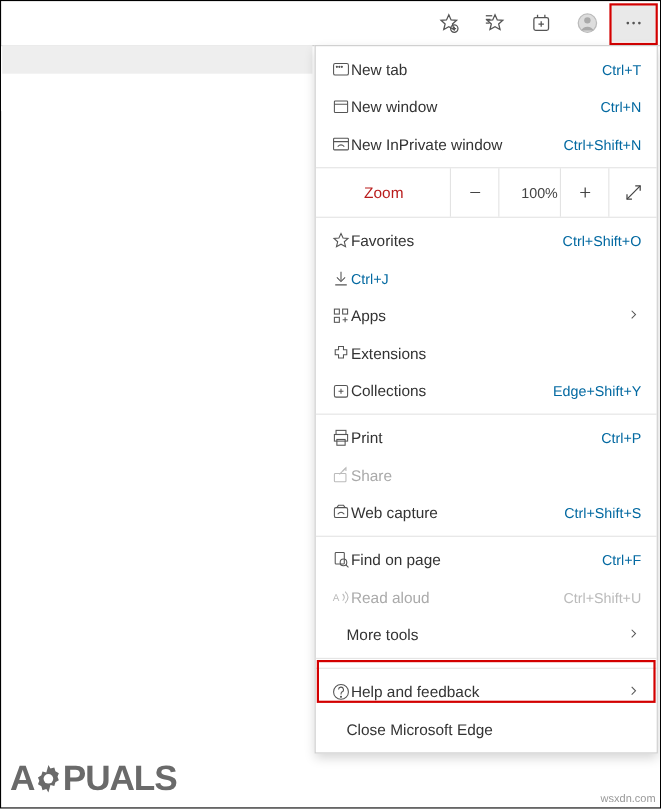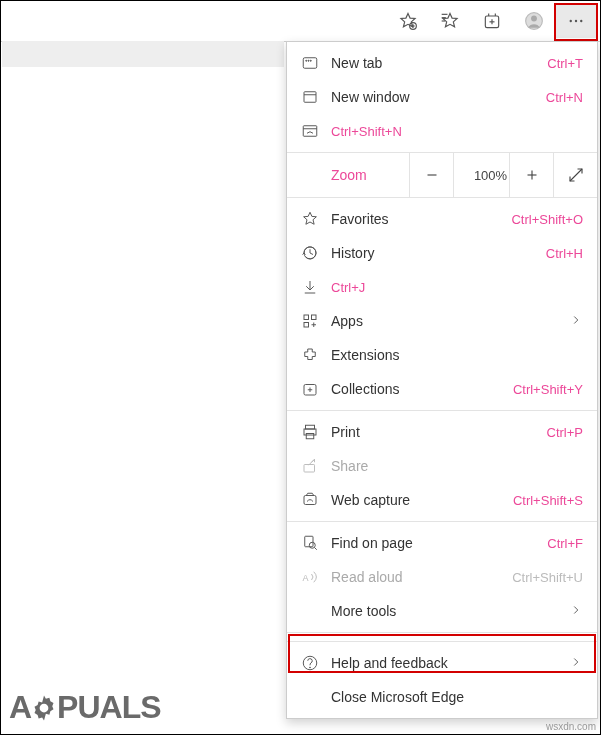--- a/index.html
+++ b/index.html
@@ -75,38 +75,37 @@
     box-shadow: 0 4px 10px rgba(0,0,0,0.18);
   }
   .menu-section { padding: 4px 0;}
   .menu-divider { height:1px; background:#e3e3e3; margin:0;}
   .menu-item {
     display: flex;
     align-items: center;
     height: 34px;
     padding: 0 14px 0 14px;
     color:#333;
-    gap:12px;
   }
   .menu-item .mi-icon {
     width:18px; height:18px; flex:0 0 18px;
     display:flex; align-items:center; justify-content:center;
     color:#555;
   }
   .menu-item .mi-icon svg { width:18px; height:18px; stroke:#555; fill:none; stroke-width:1.3;}
   .menu-item .mi-label { flex:1 1 auto; }
-  .menu-item .mi-shortcut { color:#ec4899; font-size:13px;}
+  .menu-item .mi-shortcut { color:#0369a1; font-size:13px;}
   .menu-item .mi-chevron { color:#555; }
   .menu-item.disabled { color:#aaa; }
   .menu-item.disabled .mi-icon svg { stroke:#bbb; }
   .menu-item.disabled .mi-shortcut { color:#bbb; }
-  .menu-item.indent { padding-left: 44px; }
+  .menu-item.indent { padding-left: 28px; }
   
   .zoom-row { display:flex; align-items:center; height:44px; }
-  .zoom-label { flex:1 1 auto; padding-left:44px; color:#ec4899;}
+  .zoom-label { flex:1 1 auto; padding-left:44px; color:#b91c1c;}
   .zoom-ctrl {
     display:flex; align-items:stretch; height:44px;
   }
   .zoom-btn, .zoom-val, .zoom-full {
     border-left:1px solid #e3e3e3;
     width:44px; display:flex; align-items:center; justify-content:center;
     color:#444;
   }
   .zoom-val { width:56px; font-size:13px;padding-left:18px;}
   .zoom-btn svg, .zoom-full svg { width:18px; height:18px; stroke:#444; fill:none; stroke-width:1.5;}
@@ -211,20 +210,21 @@
         <span class="mi-shortcut">Ctrl+N</span>
       </div>
       <div class="menu-item">
         <span class="mi-icon">
             <svg viewBox="0 0 24 24">
               <rect x="3" y="5" width="18" height="14" rx="1"></rect>
               <line x1="3" y1="9" x2="21" y2="9"></line>
               <path d="M8,15 q4,-4 8,0"></path>
             </svg>
           </span>
+        <span class="mi-label">New InPrivate window</span>
         <span class="mi-shortcut">Ctrl+Shift+N</span>
       </div>
     </div>
 
     <div class="menu-divider"></div>
 
     <div class="zoom-row">
       <span class="zoom-label">Zoom</span>
       <div class="zoom-ctrl">
         <div class="zoom-btn">
@@ -253,32 +253,20 @@
 
     <div class="menu-section">
       <div class="menu-item">
         <span class="mi-icon">
             <svg viewBox="0 0 24 24">
               <polygon points="12,3 14.5,8.5 20.5,9 16,13 17.5,19 12,16 6.5,19 8,13 3.5,9 9.5,8.5"></polygon>
             </svg>
           </span>
         <span class="mi-label">Favorites</span>
         <span class="mi-shortcut">Ctrl+Shift+O</span>
-      </div>
-      <div class="menu-item">
-        <span class="mi-icon">
-            <svg viewBox="0 0 24 24">
-              <circle cx="12" cy="12" r="8"></circle>
-              <polyline points="12,7 12,12 16,14"></polyline>
-              <path d="M4,12 a8,8 0 1,1 2,5"></path>
-              <polyline points="2,14 4,12 6,14"></polyline>
-            </svg>
-          </span>
-        <span class="mi-label">History</span>
-        <span class="mi-shortcut">Ctrl+H</span>
       </div>
       <div class="menu-item">
         <span class="mi-icon">
             <svg viewBox="0 0 24 24">
               <line x1="12" y1="4" x2="12" y2="15"></line>
               <polyline points="7,11 12,16 17,11"></polyline>
               <line x1="5" y1="20" x2="19" y2="20"></line>
             </svg>
           </span>
         <span class="mi-shortcut">Ctrl+J</span>
@@ -308,21 +296,21 @@
       </div>
       <div class="menu-item">
         <span class="mi-icon">
             <svg viewBox="0 0 24 24">
               <rect x="4" y="6" width="16" height="14" rx="2"></rect>
               <line x1="12" y1="10" x2="12" y2="16"></line>
               <line x1="9" y1="13" x2="15" y2="13"></line>
             </svg>
           </span>
         <span class="mi-label">Collections</span>
-        <span class="mi-shortcut">Ctrl+Shift+Y</span>
+        <span class="mi-shortcut">Edge+Shift+Y</span>
       </div>
     </div>
 
     <div class="menu-divider"></div>
 
     <div class="menu-section">
       <div class="menu-item">
         <span class="mi-icon">
             <svg viewBox="0 0 24 24">
               <rect x="6" y="3" width="12" height="5"></rect>

